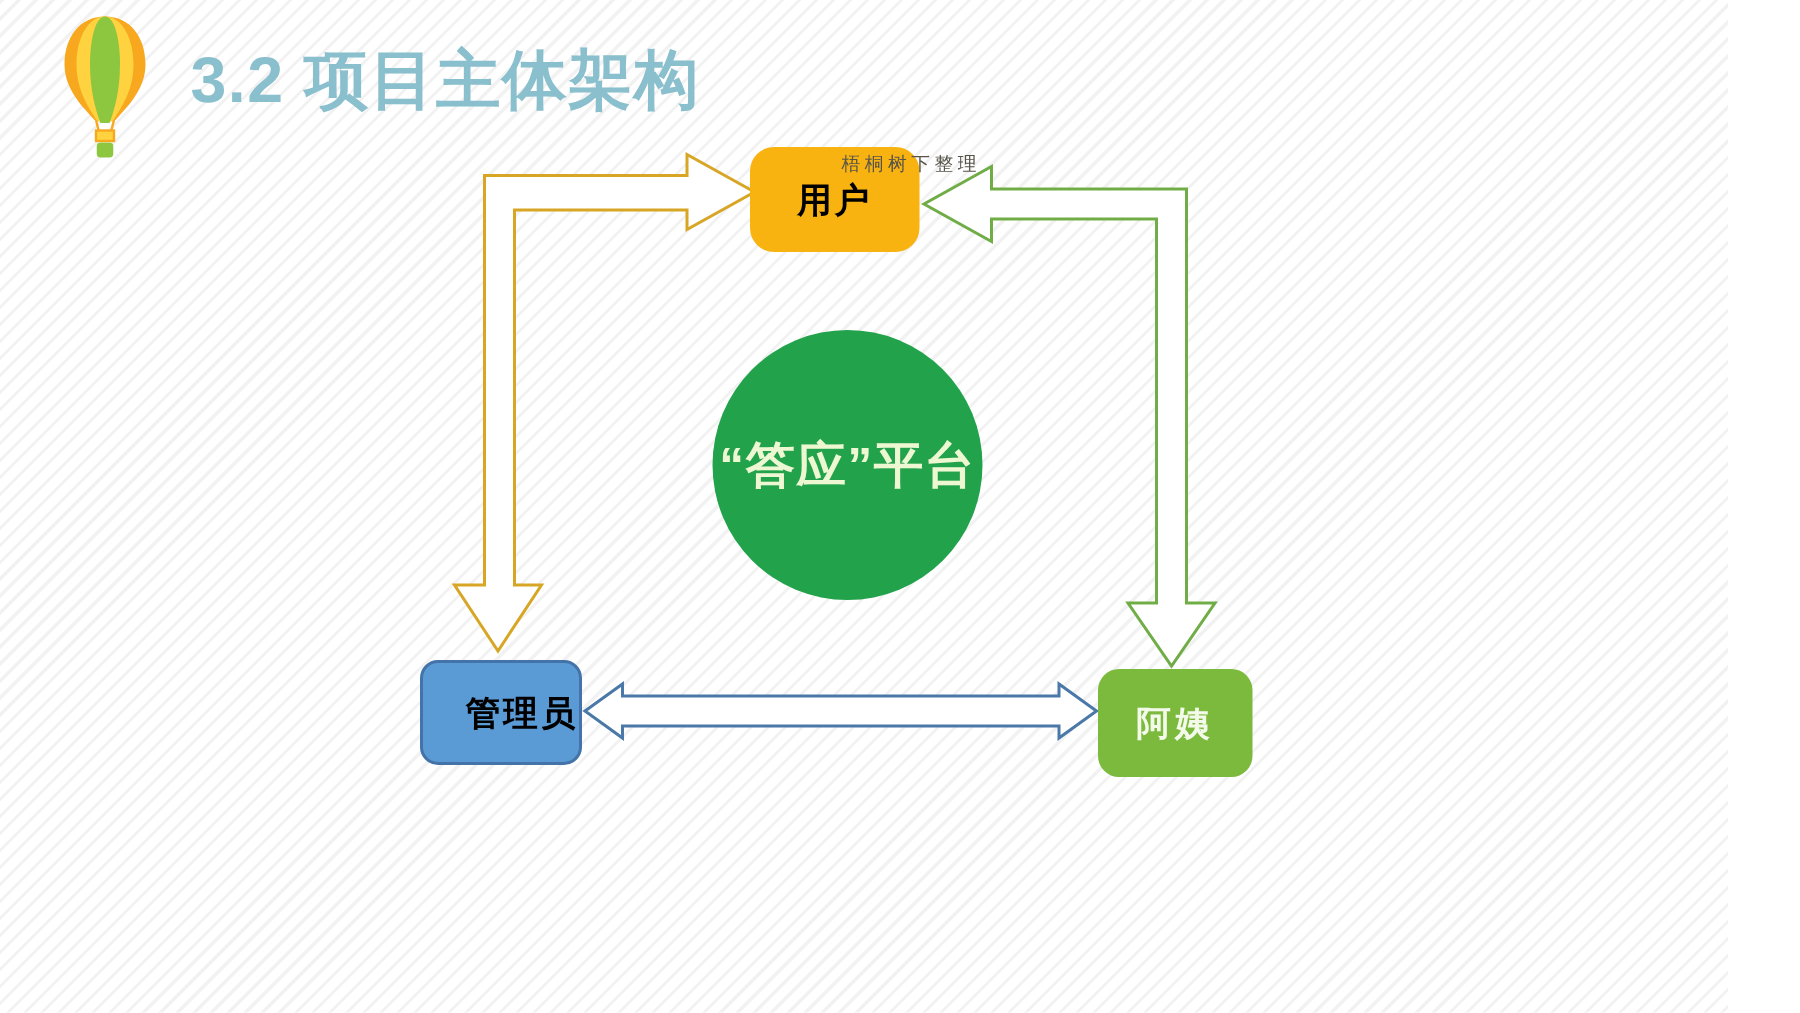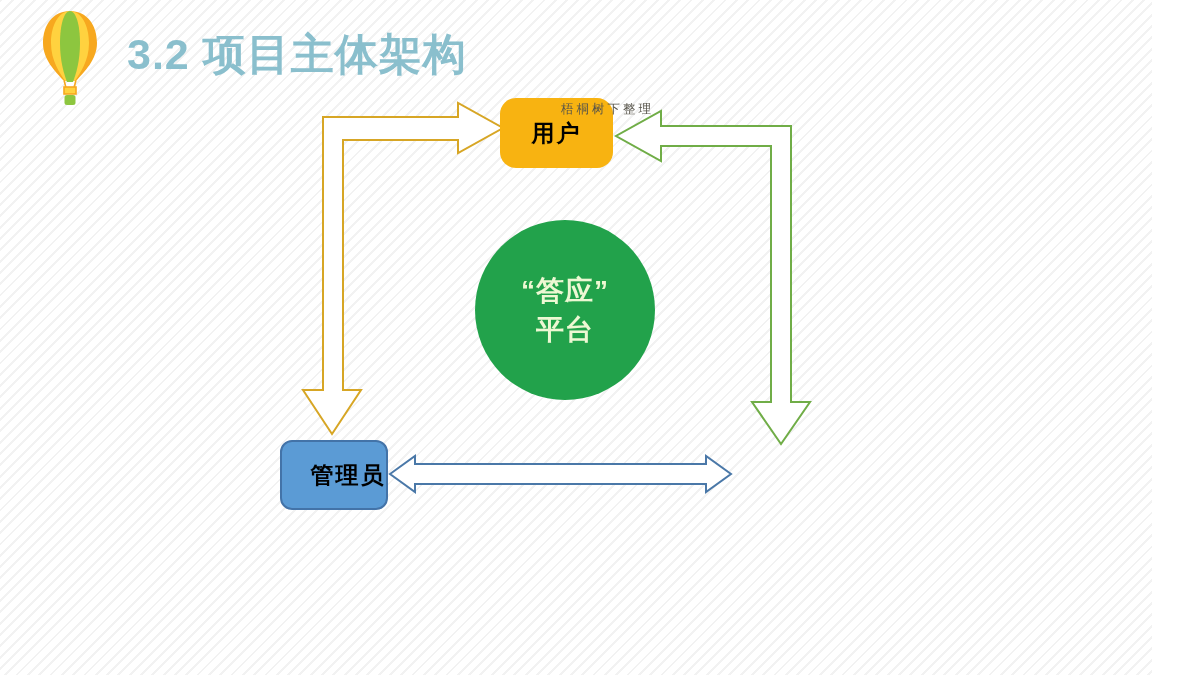--- a/index.html
+++ b/index.html
@@ -24,22 +24,22 @@
   .node{
     position:absolute;display:flex;align-items:center;justify-content:center;
     color:#000000;font-weight:bold;text-align:center;box-sizing:border-box;
   }
   .node-user{
     left:500px;top:98px;width:113px;height:70px;border-radius:16px;
     background:#F8B311;font-size:23px;letter-spacing:2px;
   }
   .node-platform{
     left:475px;top:220px;width:180px;height:180px;border-radius:50%;
-    background:#22A24B;color:#EDF8D3;font-size:28px;line-height:1.4;
-    flex-direction:column;letter-spacing:1px;
+    background:#22A24B;color:#EDF8D3;font-size:33px;line-height:1.4;
+    flex-direction:row;letter-spacing:1px;
   }
   .node-admin{
     left:280px;top:440px;width:108px;height:70px;border-radius:12px;
     background:#5B9BD5;border:2px solid #4373A8;font-size:23px;letter-spacing:2px;padding-left:28px;
   }
   .node-aunt{
     left:732px;top:446px;width:103px;height:72px;border-radius:14px;
     background:#7CBA3D;color:#F4FAEA;font-size:23px;letter-spacing:3px;
   }
   .watermark{
@@ -78,14 +78,17 @@
 
   <div class="node node-platform">
     <span>“答应”</span>
     <span>平台</span>
   </div>
 
   <div class="node node-admin">
     <span>管理员</span>
   </div>
 
+  <div class="node node-aunt">
+    <span>阿姨</span>
+  </div>
 
 </div>
 
 </body></html>

